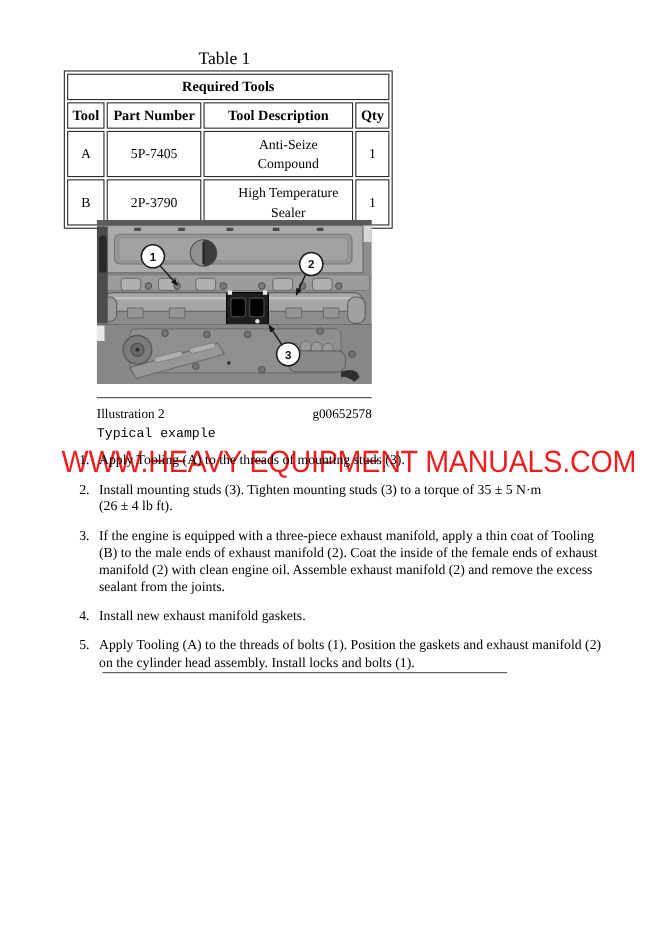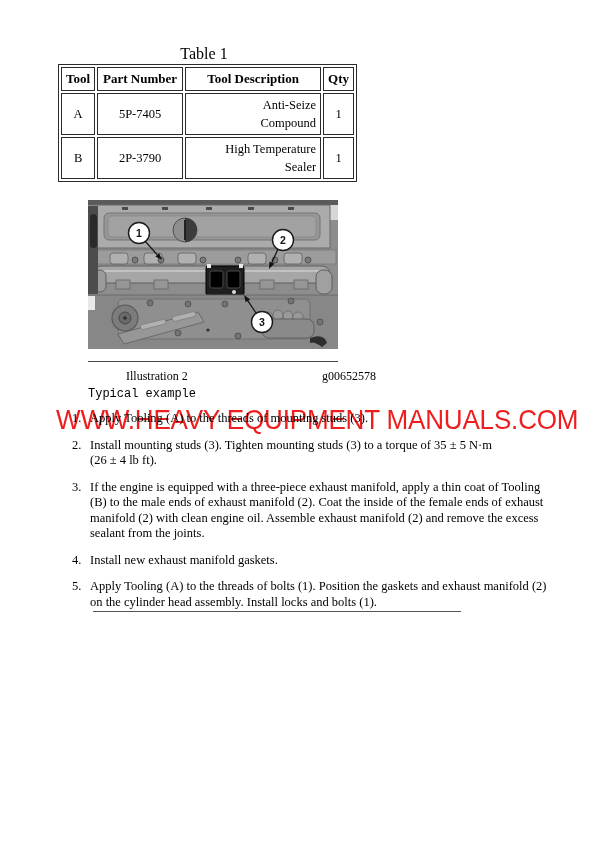--- a/index.html
+++ b/index.html
@@ -21,29 +21,28 @@
     border:1px solid #2b2b2b;
     font-size:12.5px;
   }
   .tools-table th,.tools-table td{
     border:1px solid #2b2b2b;
     padding:2px 4px;line-height:18px;
     background:#fff;
   }
   .tools-table th{font-weight:bold;font-size:13px;text-align:center;}
   .tools-table td.c{text-align:center;}
-  .tools-table td.l{text-align:right;padding-left:22px;margin-left:32px;}
+  .tools-table td.l{text-align:center;padding-left:22px;margin-left:32px;}
 
   
   .illustration{left:88px;top:200px;width:250px;height:149px;}
   .ill-rule{left:88px;top:361px;width:250px;border-top:1px solid #4a4a4a;height:0;}
   .ill-meta{
     left:88px;top:369px;width:250px;display:flex;justify-content:space-between;
     font-size:12px;
-    margin-left:38px;
   }
   .ill-caption{left:88px;top:387px;font-size:12px;font-family:Liberation Mono, monospace;}
 
   
   .steps{
     left:72px;top:411px;width:486px;margin:0;padding:0;list-style:none;
     font-size:12.5px;line-height:15.5px;
   }
   .steps li{display:flex;margin:0 0 11px 0;}
   .steps .num{width:18px;flex:none;}
@@ -76,20 +75,23 @@
   <div class="abs table-caption">Table 1</div>
 
   <table class="abs tools-table">
     <colgroup>
       <col style="width:34px">
         <col style="width:86px">
         <col style="width:136px">
         <col style="width:30px">
     </colgroup>
     <thead>
+      <tr>
+        <th colspan="4">Required Tools</th>
+      </tr>
       <tr>
         <th>Tool</th>
         <th>Part Number</th>
         <th>Tool Description</th>
         <th>Qty</th>
       </tr>
     </thead>
     <tbody>
       <tr>
         <td class="c">A</td>

